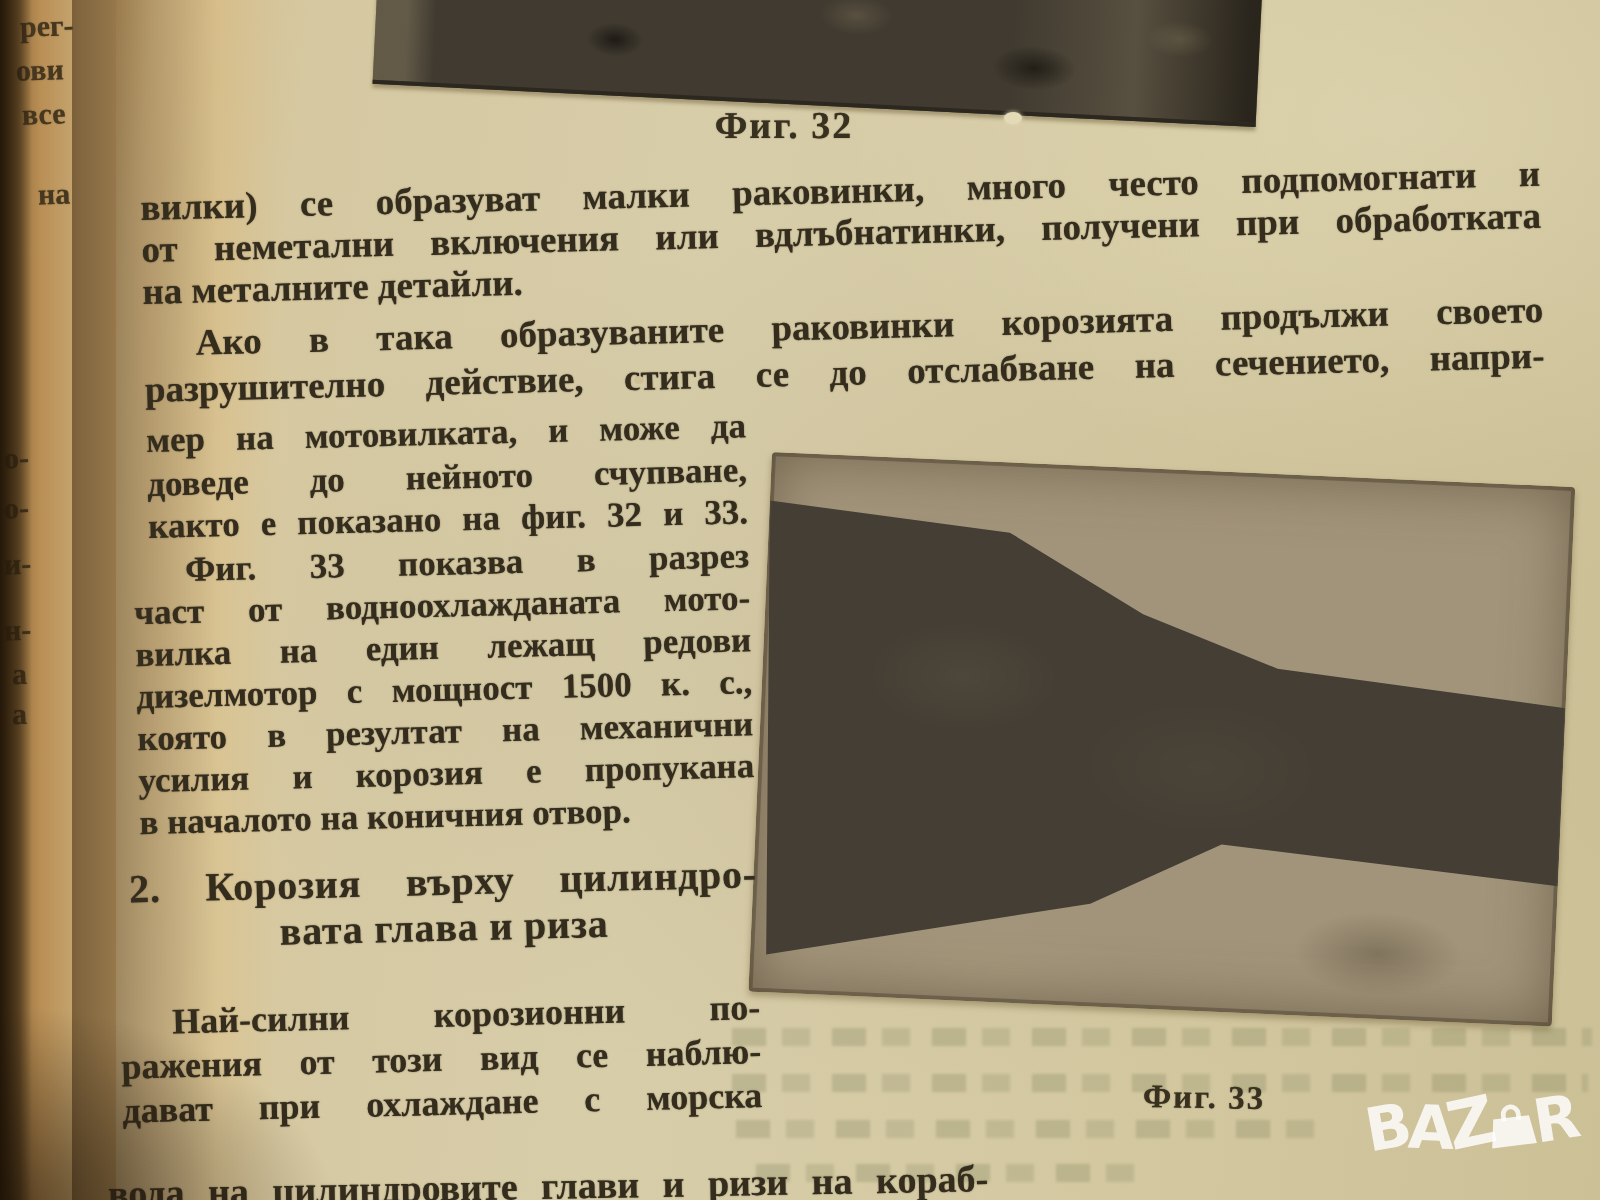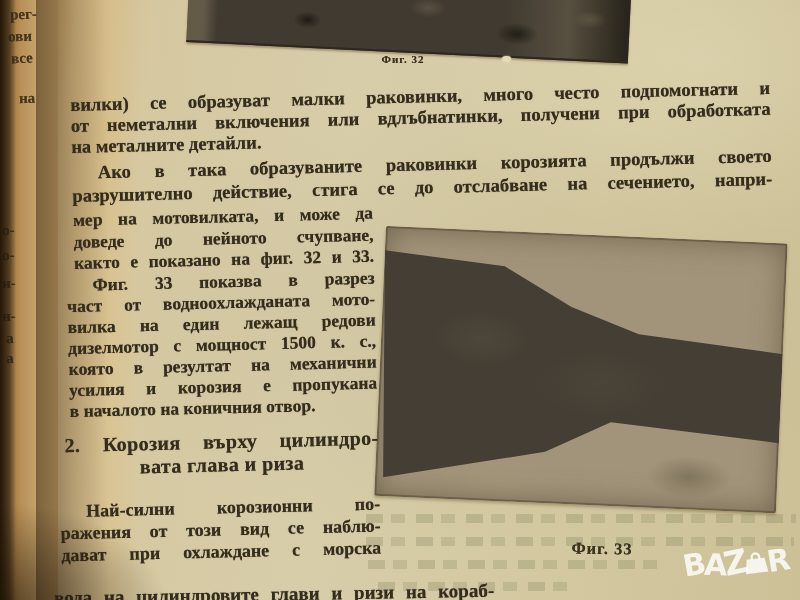--- a/index.html
+++ b/index.html
@@ -54,21 +54,21 @@
       linear-gradient(90deg, rgba(0,0,0,0) 72%, rgba(142,130,100,.30) 86%, rgba(30,26,18,.65) 99%),
       #403a30;
     box-shadow:0 2px 2px rgba(105,88,50,.45);
     border-bottom:2px solid #2c2820;
   }
   .caption{
     position:absolute;color:#38311f;font-weight:700;
     letter-spacing:1px;text-align:center;
     text-shadow:0 0 .6px rgba(50,40,20,.7);
   }
-  .cap32{left:347px;top:53px;width:112px;font-size:11px;}
+  .cap32{left:336px;top:53px;width:112px;font-size:19px;}
   .cap33{left:540px;top:539px;width:124px;font-size:16.5px;transform:rotate(1deg);}
   
   .fig33{
     position:absolute;left:386px;top:226px;width:402px;height:270px;
     transform:rotate(2.5deg);transform-origin:left top;
     background:
       radial-gradient(60px 30px at 78% 88%, rgba(70,60,42,.35), transparent 70%),
       radial-gradient(90px 40px at 30% 95%, rgba(170,158,128,.35), transparent 75%),
       #a2947a;
     box-shadow:inset 0 0 0 2px rgba(60,50,35,.38), inset 0 0 30px rgba(70,58,38,.55),

